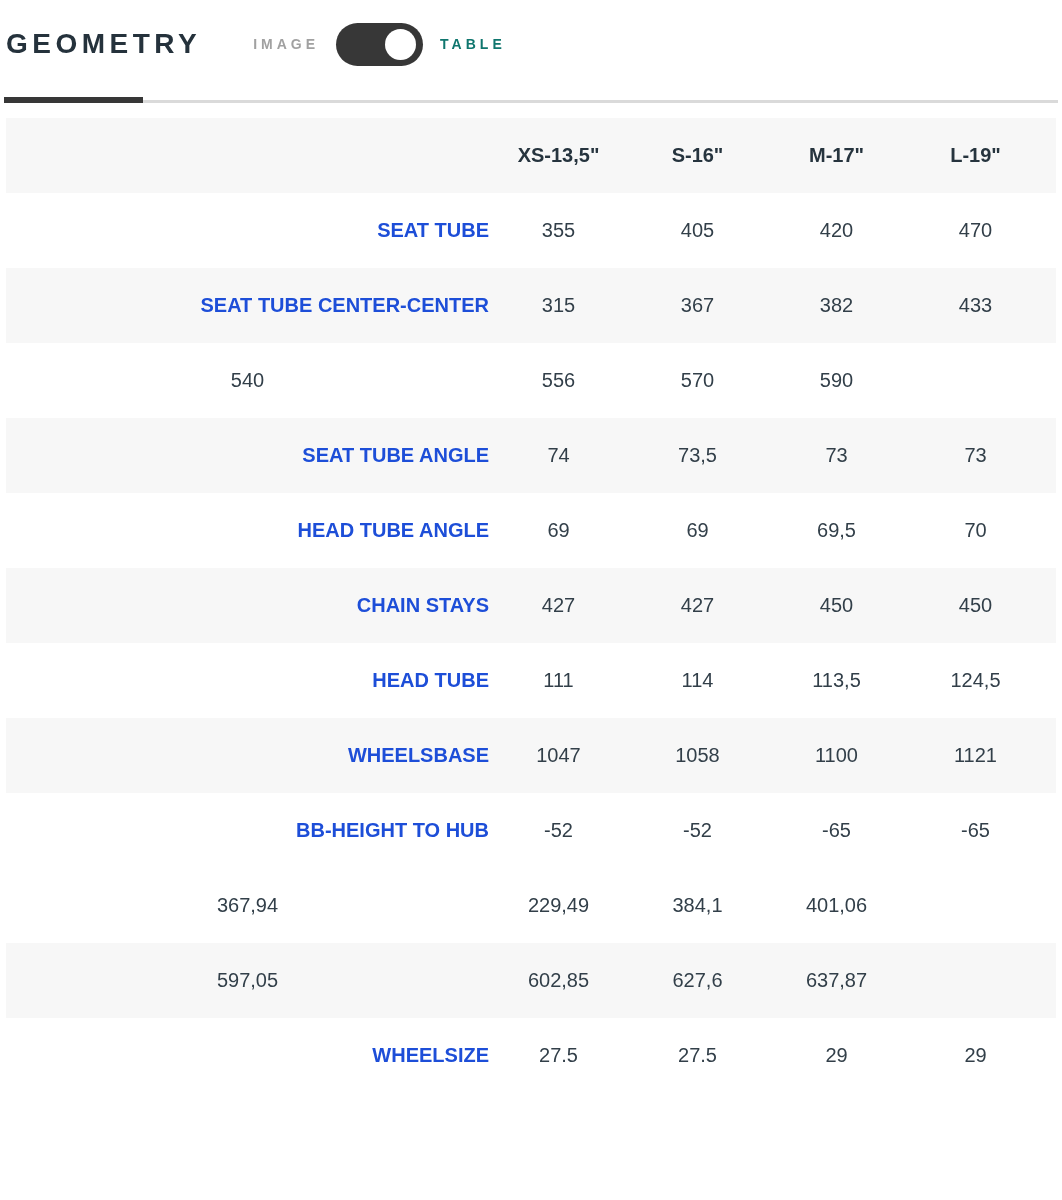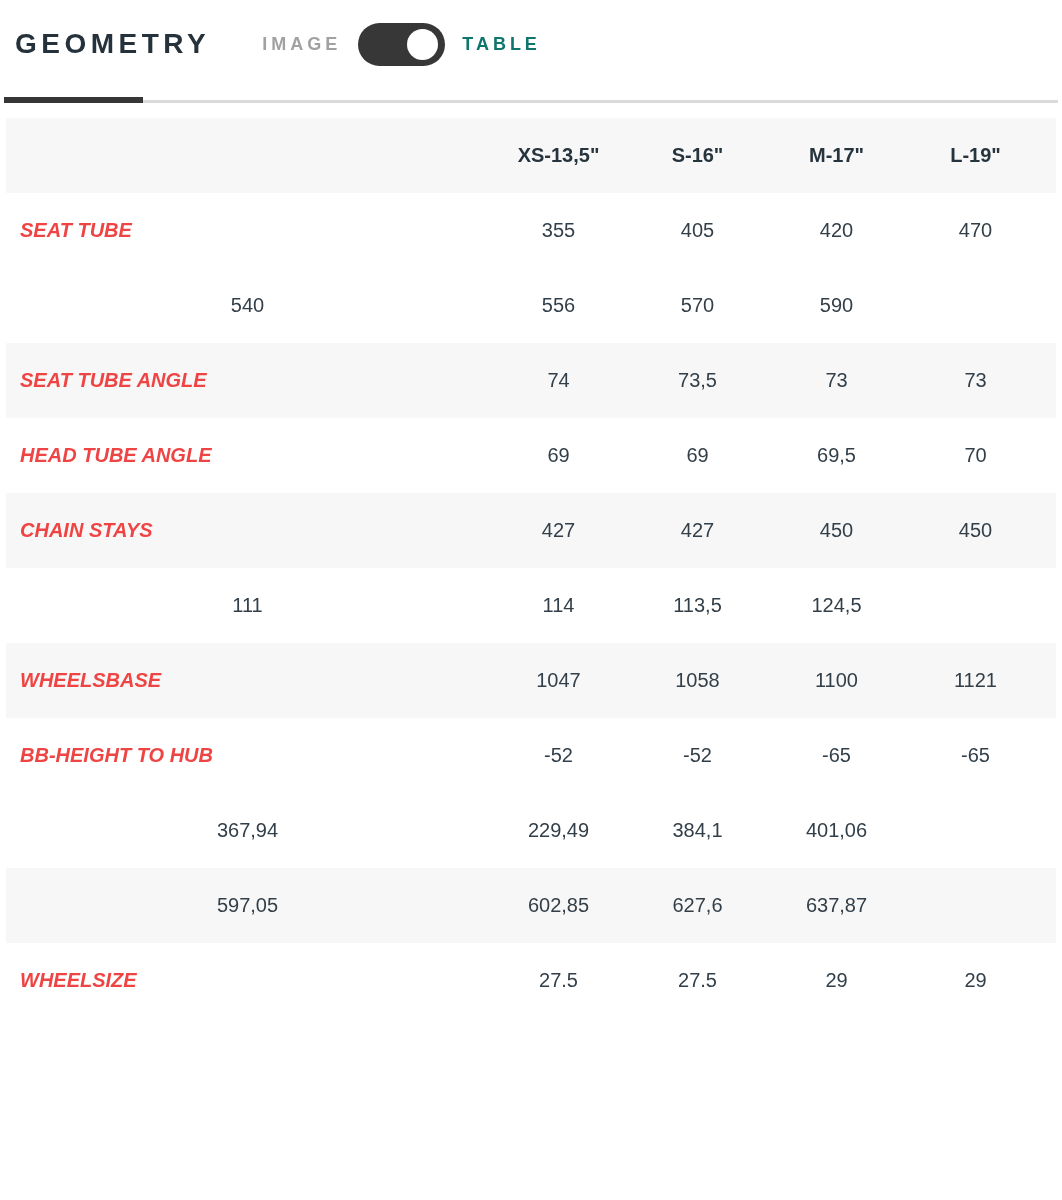--- a/index.html
+++ b/index.html
@@ -7,38 +7,38 @@
     width: 1062px;
     background: #ffffff;
     font-family: "Liberation Sans", sans-serif;
   }
   .page { width: 1062px; height: 1200px; overflow: hidden; }
 
   
   .header-bar {
     display: flex;
     align-items: center;
-    padding: 22px 0 0 15px;
+    padding: 22px 0 0 6px;
     height: 66px;
   }
   .page-title {
     font-size: 28px;
     font-weight: 700;
     letter-spacing: 4.5px;
     color: #25323c;
   }
   .toggle-group {
     display: flex;
     align-items: center;
     margin-left 52px;
     margin-left: 52px;
     gap: 17px;
   }
   .toggle-label {
-    font-size: 18px;
+    font-size: 14px;
     font-weight: 700;
     letter-spacing: 4px;
   }
   .toggle-label.off { color: #a1a1a1; }
   .toggle-label.on  { color: #0f766e; }
   .switch {
     position: relative;
     width: 87px;
     height: 43px;
     background: #373737;
@@ -89,25 +89,24 @@
     background: #ffffff;
   }
   .trow.stripe { background: #f7f7f7; }
   .cell {
     font-size: 20px;
     color: #323f49;
     text-align: center;
     white-space: nowrap;
   }
   .label-cell {
-    text-align: left;
+    text-align: right;
     padding-left: 14px;
     font-weight: 700;
-    color: #ef4444;
-    font-style: italic;
+    color: #1d4ed8;
   }
   .head-cell {
     font-weight: 700;
     color: #26343e;
   }
 </style>
 </head>
 <body>
 
 <div class="page">
@@ -140,20 +139,27 @@
       <div class="cell head-cell">L-19"</div>
     </div>
     <div id="table-body">
         <div class="trow">
           <div class="cell label-cell">SEAT TUBE</div>
           <div class="cell value-cell">355</div>
           <div class="cell value-cell">405</div>
           <div class="cell value-cell">420</div>
           <div class="cell value-cell">470</div>
         </div>
+        <div class="trow stripe">
+          <div class="cell label-cell">SEAT TUBE CENTER-CENTER</div>
+          <div class="cell value-cell">315</div>
+          <div class="cell value-cell">367</div>
+          <div class="cell value-cell">382</div>
+          <div class="cell value-cell">433</div>
+        </div>
         <div class="trow">
           <div class="cell value-cell">540</div>
           <div class="cell value-cell">556</div>
           <div class="cell value-cell">570</div>
           <div class="cell value-cell">590</div>
         </div>
         <div class="trow stripe">
           <div class="cell label-cell">SEAT TUBE ANGLE</div>
           <div class="cell value-cell">74</div>
           <div class="cell value-cell">73,5</div>
@@ -168,20 +174,21 @@
           <div class="cell value-cell">70</div>
         </div>
         <div class="trow stripe">
           <div class="cell label-cell">CHAIN STAYS</div>
           <div class="cell value-cell">427</div>
           <div class="cell value-cell">427</div>
           <div class="cell value-cell">450</div>
           <div class="cell value-cell">450</div>
         </div>
         <div class="trow">
+          <div class="cell label-cell">HEAD TUBE</div>
           <div class="cell value-cell">111</div>
           <div class="cell value-cell">114</div>
           <div class="cell value-cell">113,5</div>
           <div class="cell value-cell">124,5</div>
         </div>
         <div class="trow stripe">
           <div class="cell label-cell">WHEELSBASE</div>
           <div class="cell value-cell">1047</div>
           <div class="cell value-cell">1058</div>
           <div class="cell value-cell">1100</div>

